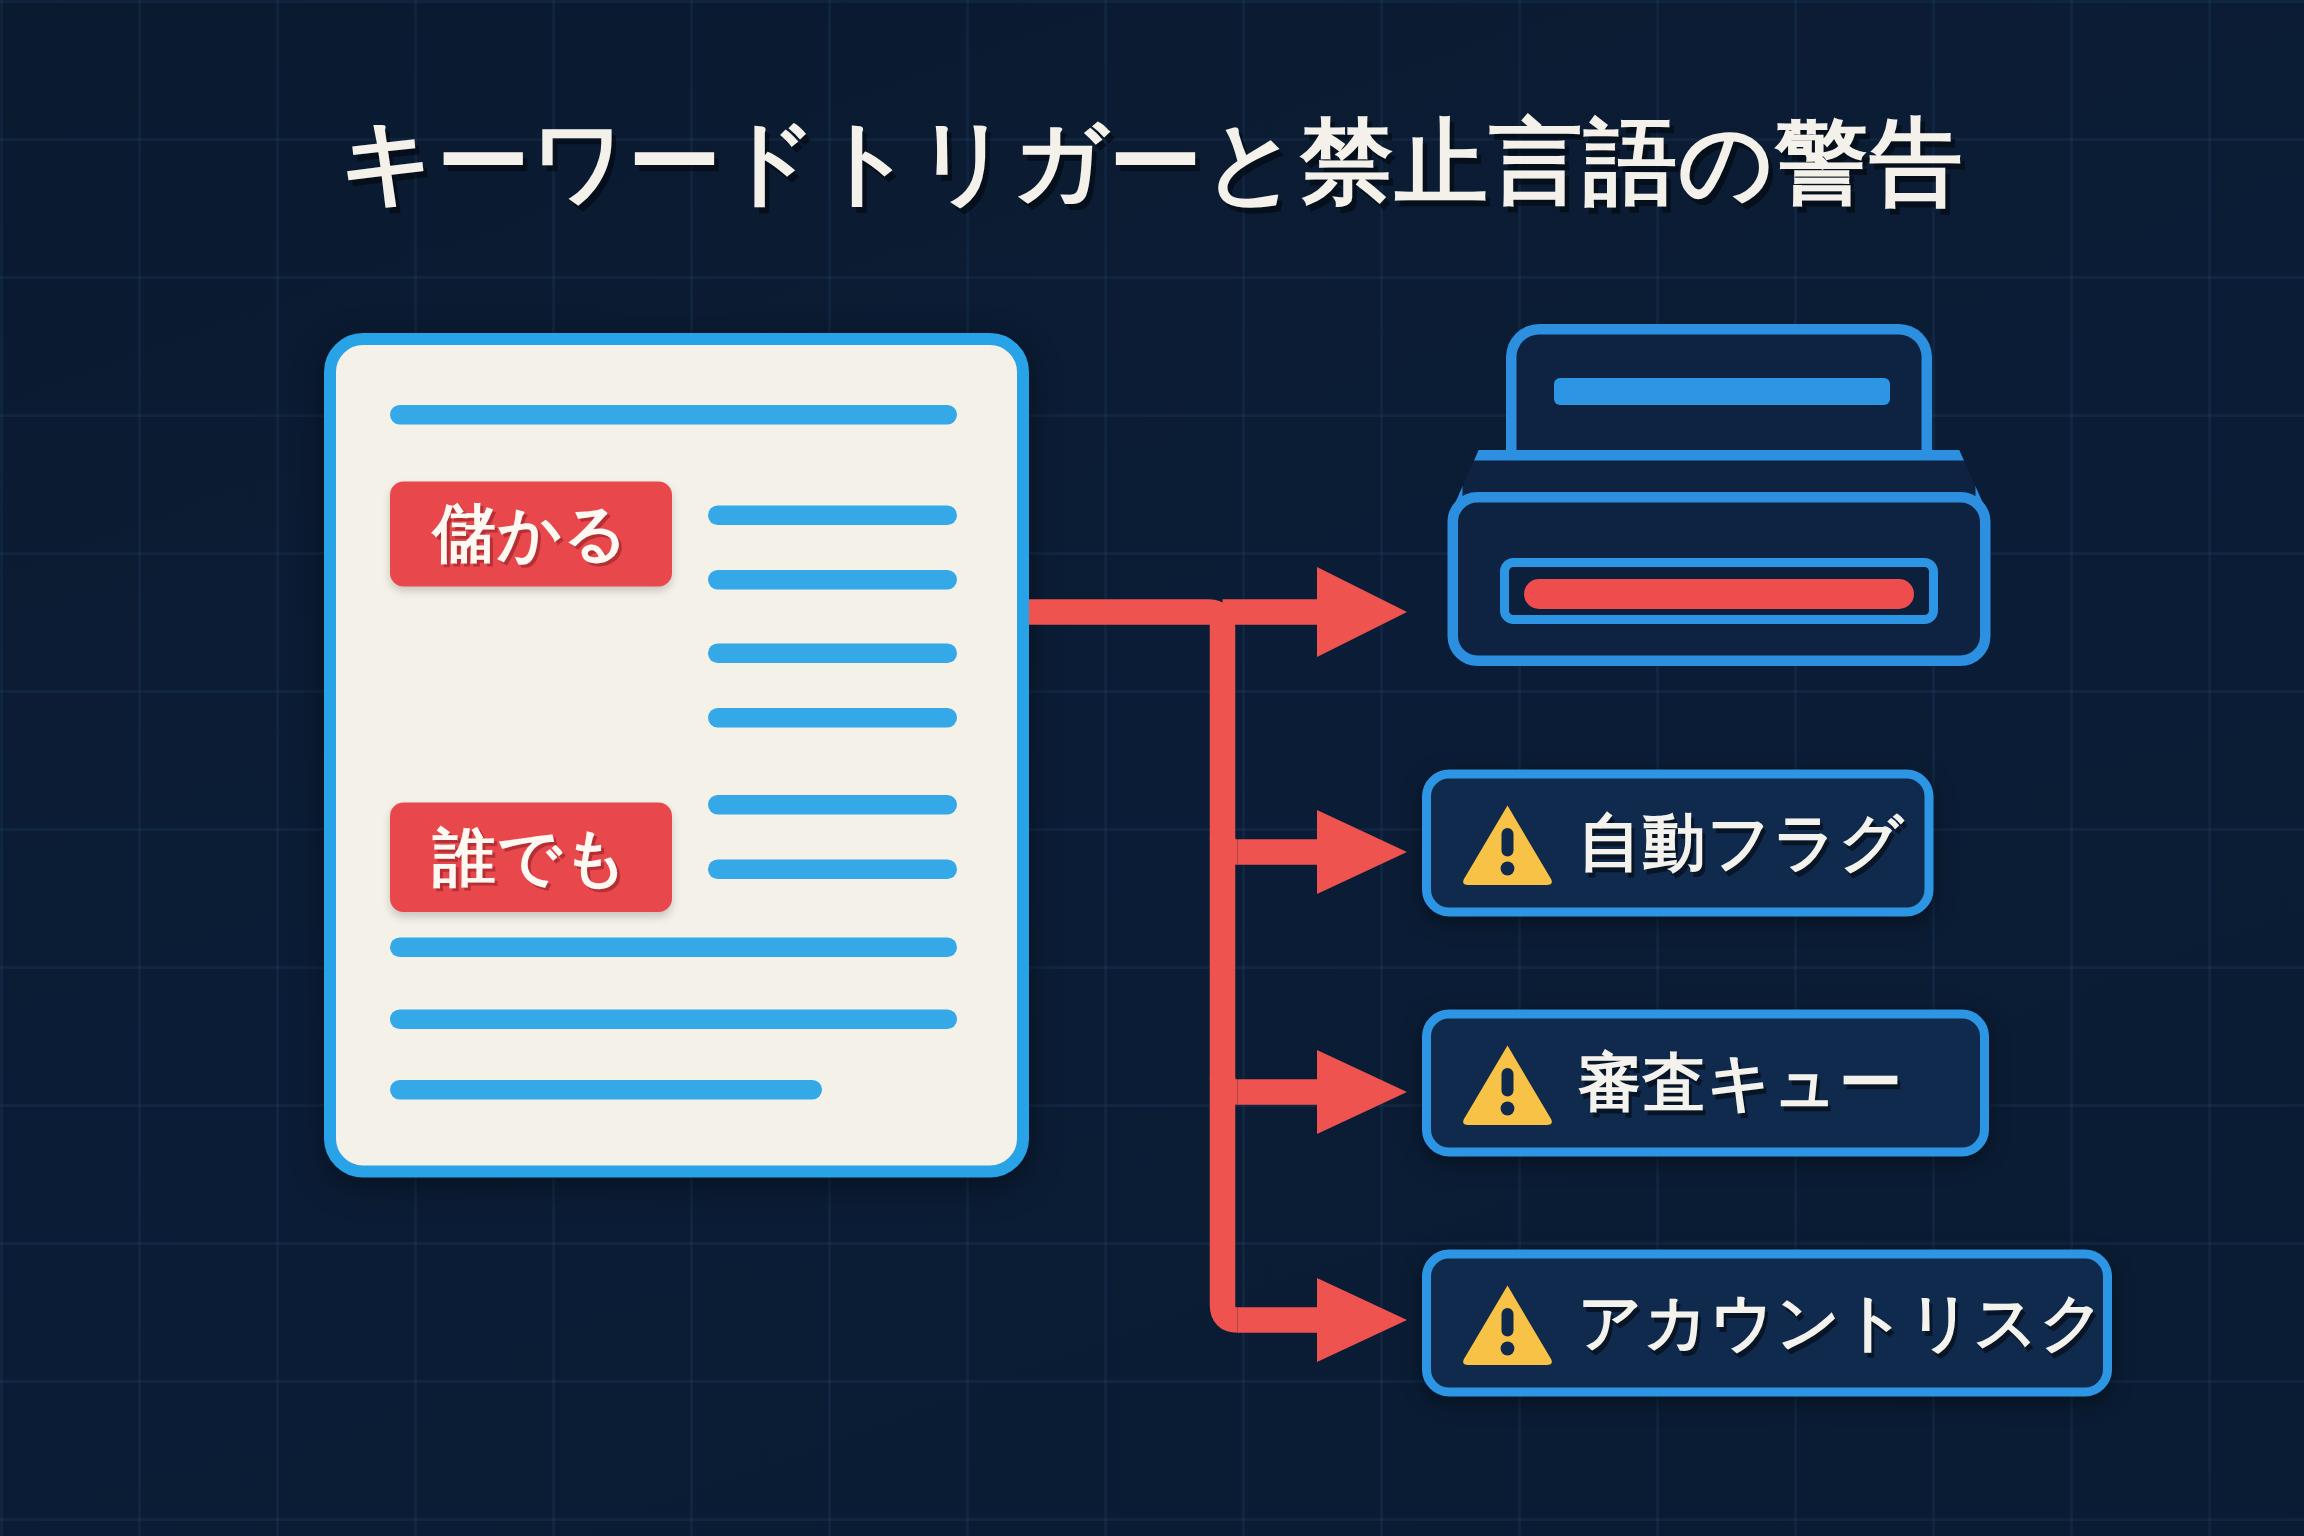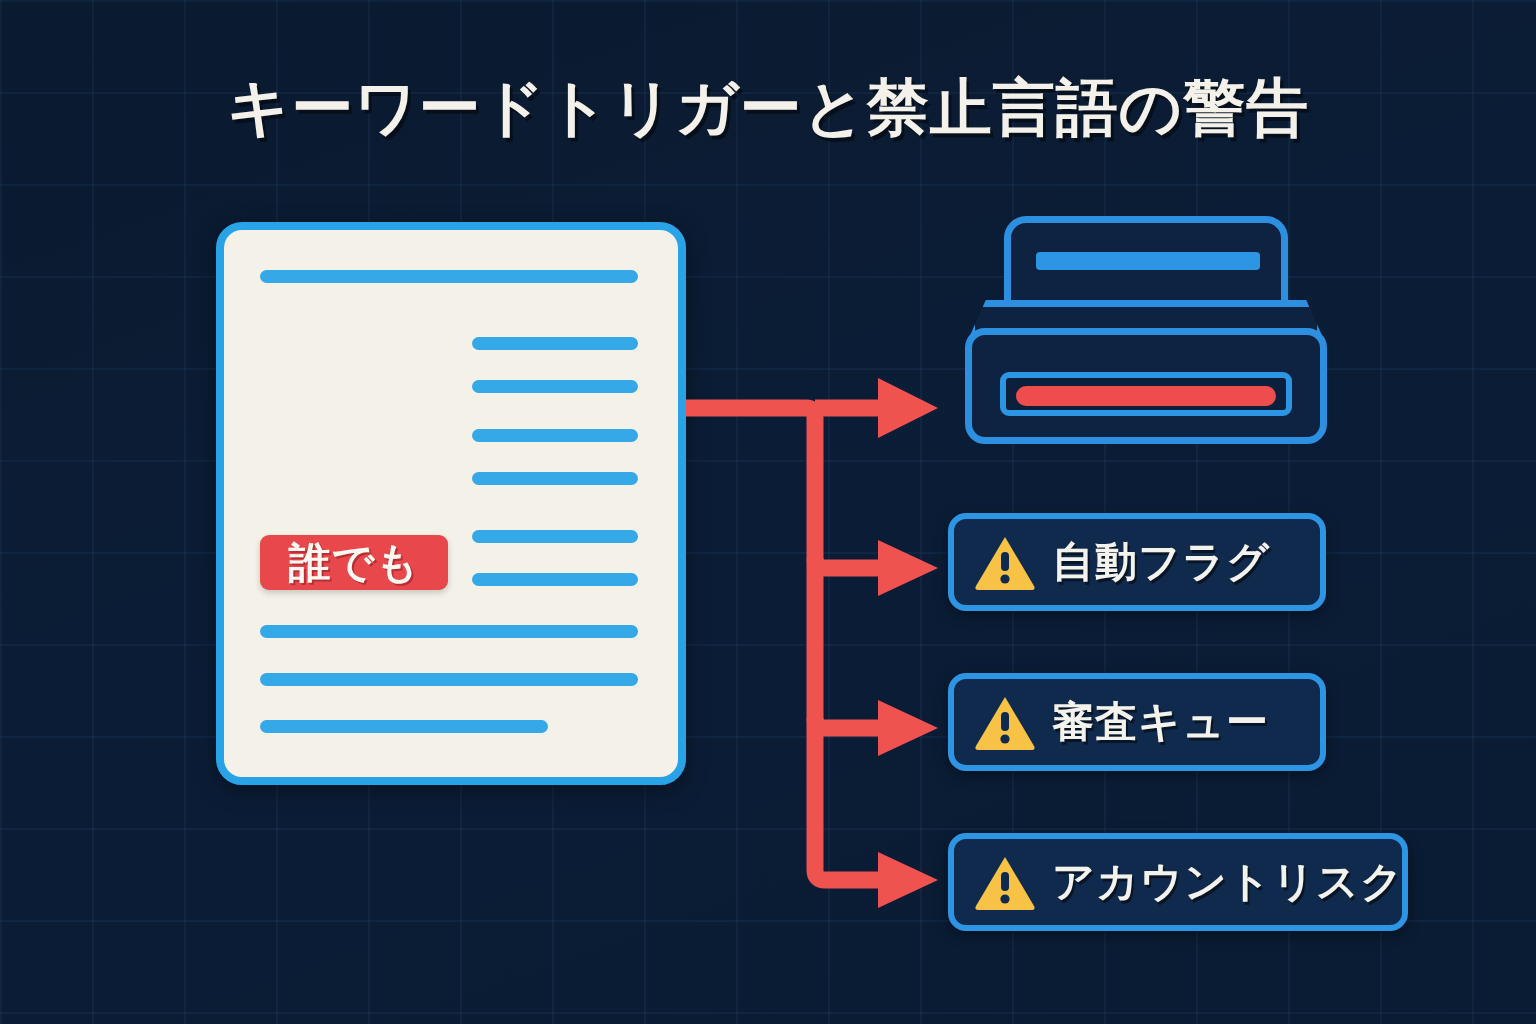--- a/index.html
+++ b/index.html
@@ -118,27 +118,28 @@
 </head>
 <body>
 
 <div id="stage">
 
   <div class="title">キーワードトリガーと禁止言語の警告</div>
 
   <div class="doc-card">
     <div class="doc-line" style="left:36px; top:40px; width:378px;"></div>
 
+    <div class="kw-badge" style="left:36px; top:91px; width:188px; height:70px;">儲かる</div>
     <div class="doc-line" style="left:248px; top:107px; width:166px;"></div>
     <div class="doc-line" style="left:248px; top:150px; width:166px;"></div>
 
     <div class="doc-line" style="left:248px; top:199px; width:166px;"></div>
     <div class="doc-line" style="left:248px; top:242px; width:166px;"></div>
 
-    <div class="kw-badge" style="left:36px; top:305px; width:188px; height:55px;">誰でも</div>
+    <div class="kw-badge" style="left:36px; top:305px; width:188px; height:73px;">誰でも</div>
     <div class="doc-line" style="left:248px; top:300px; width:166px;"></div>
     <div class="doc-line" style="left:248px; top:343px; width:166px;"></div>
 
     <div class="doc-line" style="left:36px; top:395px; width:378px;"></div>
     <div class="doc-line" style="left:36px; top:443px; width:378px;"></div>
     <div class="doc-line" style="left:36px; top:490px; width:288px;"></div>
   </div>
 
   <div class="device">
     <div class="device-top"></div>
@@ -165,21 +166,21 @@
       <path d="M815 408 H 880"></path>
     </g>
     <g fill="#ef5350">
       <polygon points="878,378 938,408 878,438"></polygon>
       <polygon points="878,540 938,568 878,596"></polygon>
       <polygon points="878,700 938,728 878,756"></polygon>
       <polygon points="878,852 938,880 878,908"></polygon>
     </g>
   </svg>
 
-  <div class="warn-box" style="left:948px; top:513px; width:378px;">
+  <div class="warn-box" style="left:948px; top:513px; width:341px;">
     <svg class="warn-tri" viewBox="0 0 62 56">
       <path d="M31 3 L60 52 Q62 56 57 56 L5 56 Q0 56 2 52 Z" fill="#f7c245"></path>
       <rect x="27" y="18" width="8" height="19" rx="4" fill="#102a4d"></rect>
       <circle cx="31" cy="45" r="4.6" fill="#102a4d"></circle>
     </svg>
     <span class="warn-label">自動フラグ</span>
   </div>
 
   <div class="warn-box" style="left:948px; top:833px; width:460px;">
     <svg class="warn-tri" viewBox="0 0 62 56">

